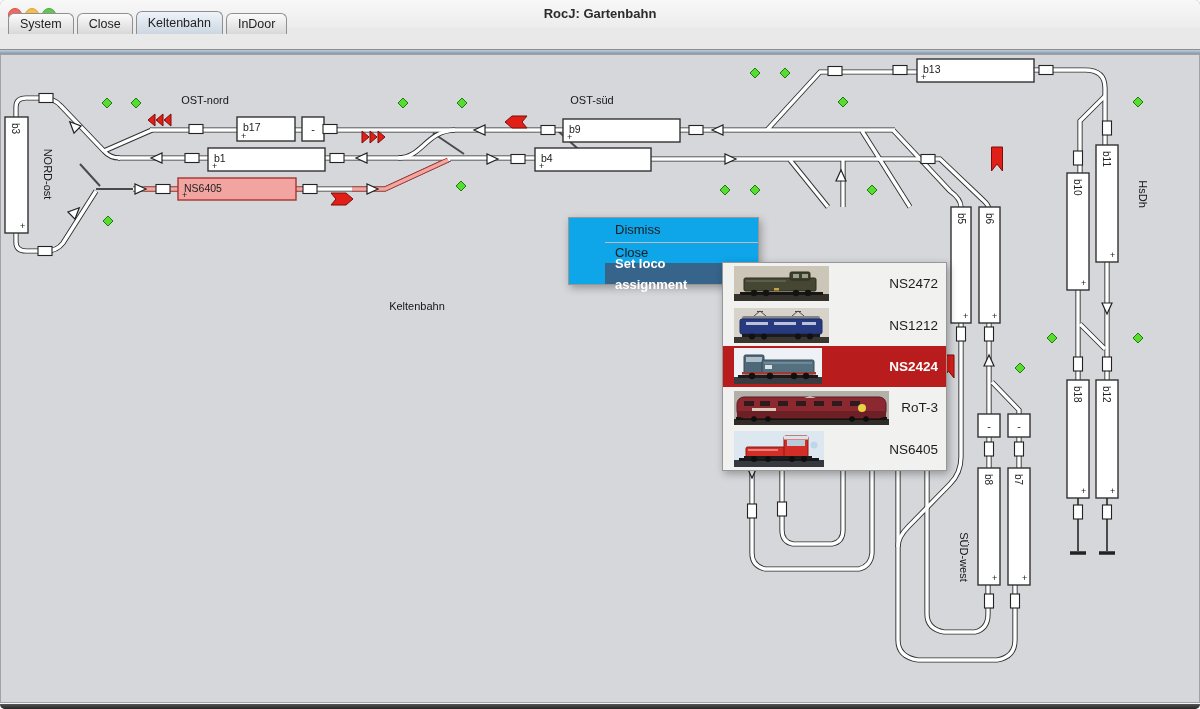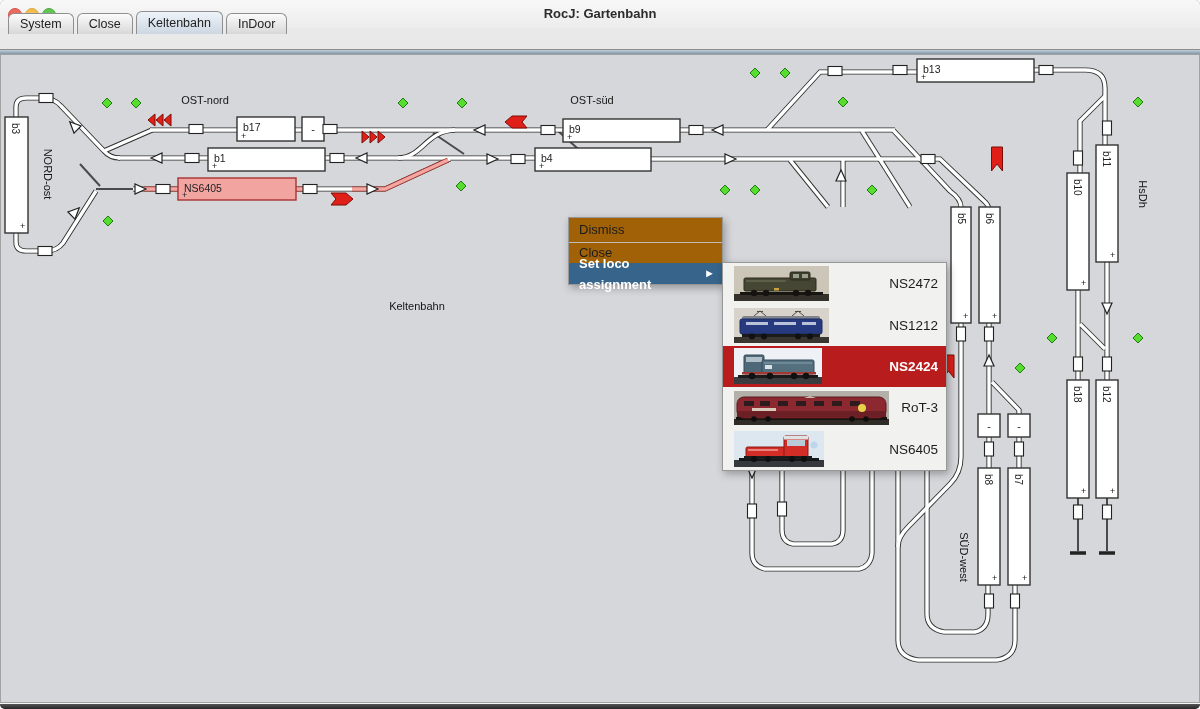--- a/index.html
+++ b/index.html
@@ -22,22 +22,22 @@
   .tab.active{background:linear-gradient(#eef3f9,#ccd7e2);font-weight:normal;height:22px;line-height:22px;margin-top:-2px;}
   #tabaccent{position:absolute;left:0;bottom:0;width:1200px;height:4px;
              background:linear-gradient(#c2cdd7,#7e97ab);border-top:1px solid #8f8f8f;}
   
   #canvas{position:absolute;left:0;top:54px;width:1200px;height:649px;background:#d5d7da;
           box-shadow:0 0 0 1px #a2a2a2 inset;}
   #plan{position:absolute;left:0;top:0;}
   #bottomstrip{position:absolute;left:0;top:703px;width:1200px;height:6px;
                background:linear-gradient(#555,#1c1c1c);border-top:1px solid #f5f5f5;}
   
-  #ctxmenu{position:absolute;left:568px;top:163px;width:153px;background:#a16207;
-           border:1px solid #979797;box-shadow:2px 3px 8px rgba(0,0,0,.3);font-size:13px;color:#1c1c1c;}
+  #ctxmenu{position:absolute;left:568px;top:163px;width:153px;background:#0ea5e9;
+           border:1px solid #979797;box-shadow:2px 3px 8px rgba(0,0,0,.3);font-size:13px;color:#1c1c1c;padding-left:36px;}
   .ctx-item{height:24px;line-height:24px;padding-left:10px;}
   .ctx-item.short{height:20px;line-height:20px;}
   .ctx-sep{height:0;border-top:1px solid #bdbdbd;margin:0;}
   .ctx-item.sel{background:#36648b;color:#fff;font-weight:bold;height:21px;line-height:21px;
                 display:flex;align-items:center;padding-right:7px;}
   .ctx-arrow{font-size:11px;line-height:21px;}
   
   #locomenu{position:absolute;left:722px;top:208px;width:223px;background:#f1f1ef;
             border:1px solid #979797;box-shadow:2px 3px 8px rgba(0,0,0,.3);}
   .loco-row{height:41.4px;display:flex;align-items:center;}

